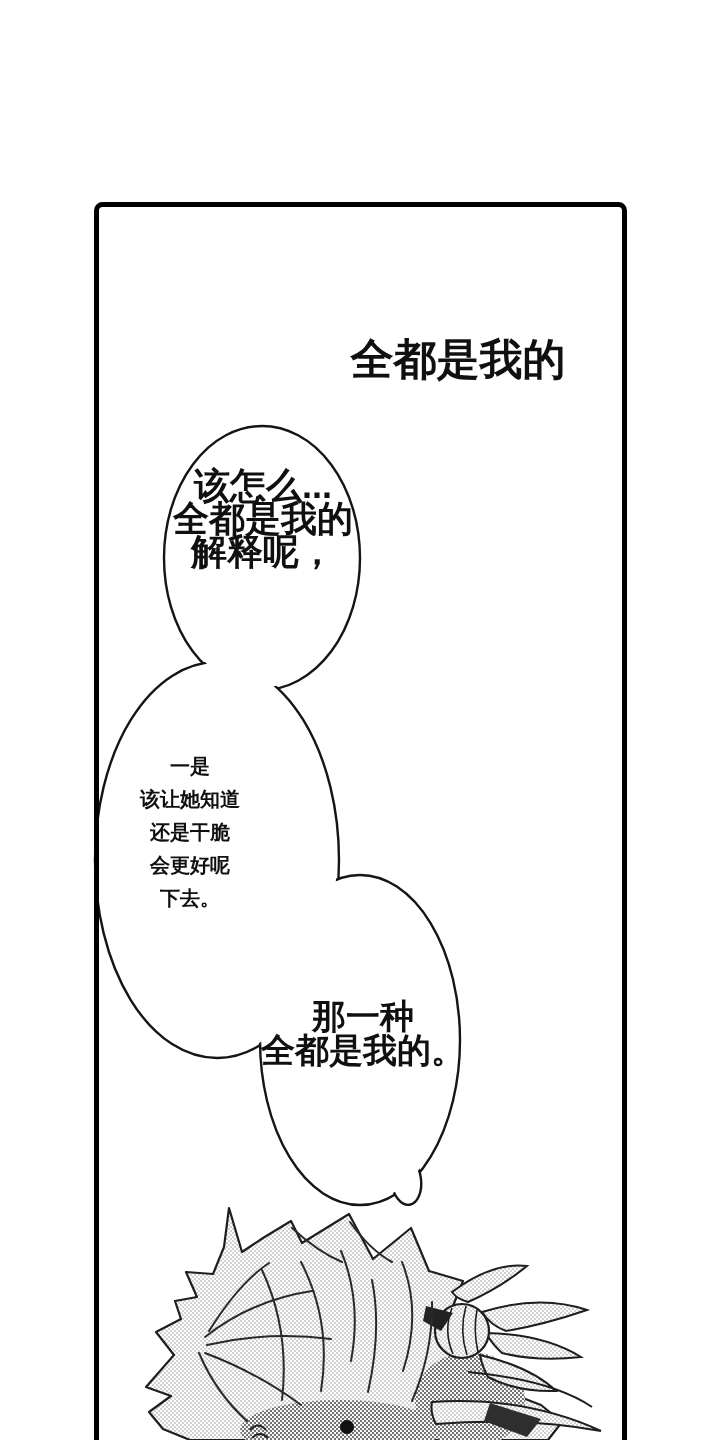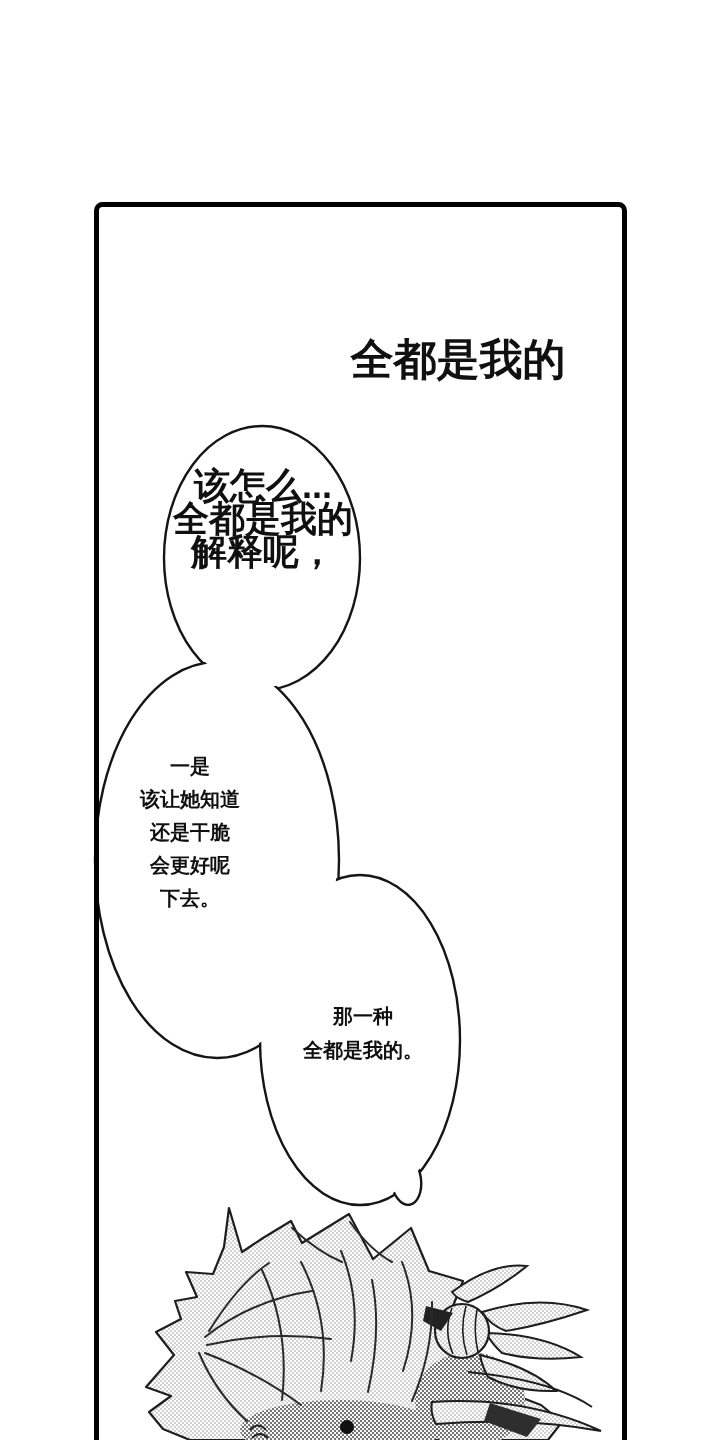--- a/index.html
+++ b/index.html
@@ -15,21 +15,21 @@
   .txt {
     position: absolute;
     text-align: center;
     font-weight: 700;
     color: #101010;
     white-space: nowrap;
   }
   .monologue { left: 328px; top: 333px; width: 260px; font-size: 43px; line-height: 52px; }
   .bubble1-text { left: 148px; top: 469px;  width: 230px; font-size: 36px; line-height: 33px; }
   .bubble2-text { left: 80px;  top: 750px;  width: 220px; font-size: 20px; line-height: 33px; }
-  .bubble3-text { left: 253px; top: 999px;  width: 220px; font-size: 20px; line-height: 34px; }
+  .bubble3-text { left: 253px; top: 999px;  width: 220px; font-size: 34px; line-height: 34px; }
 </style>
 </head>
 <body>
 
 <div class="stage">
 
   <svg width="720" height="1440" viewBox="0 0 720 1440" aria-hidden="true">
     <defs>
       <pattern id="ht" width="4" height="4" patternUnits="userSpaceOnUse">
         <rect width="4" height="4" fill="#ffffff"></rect>

